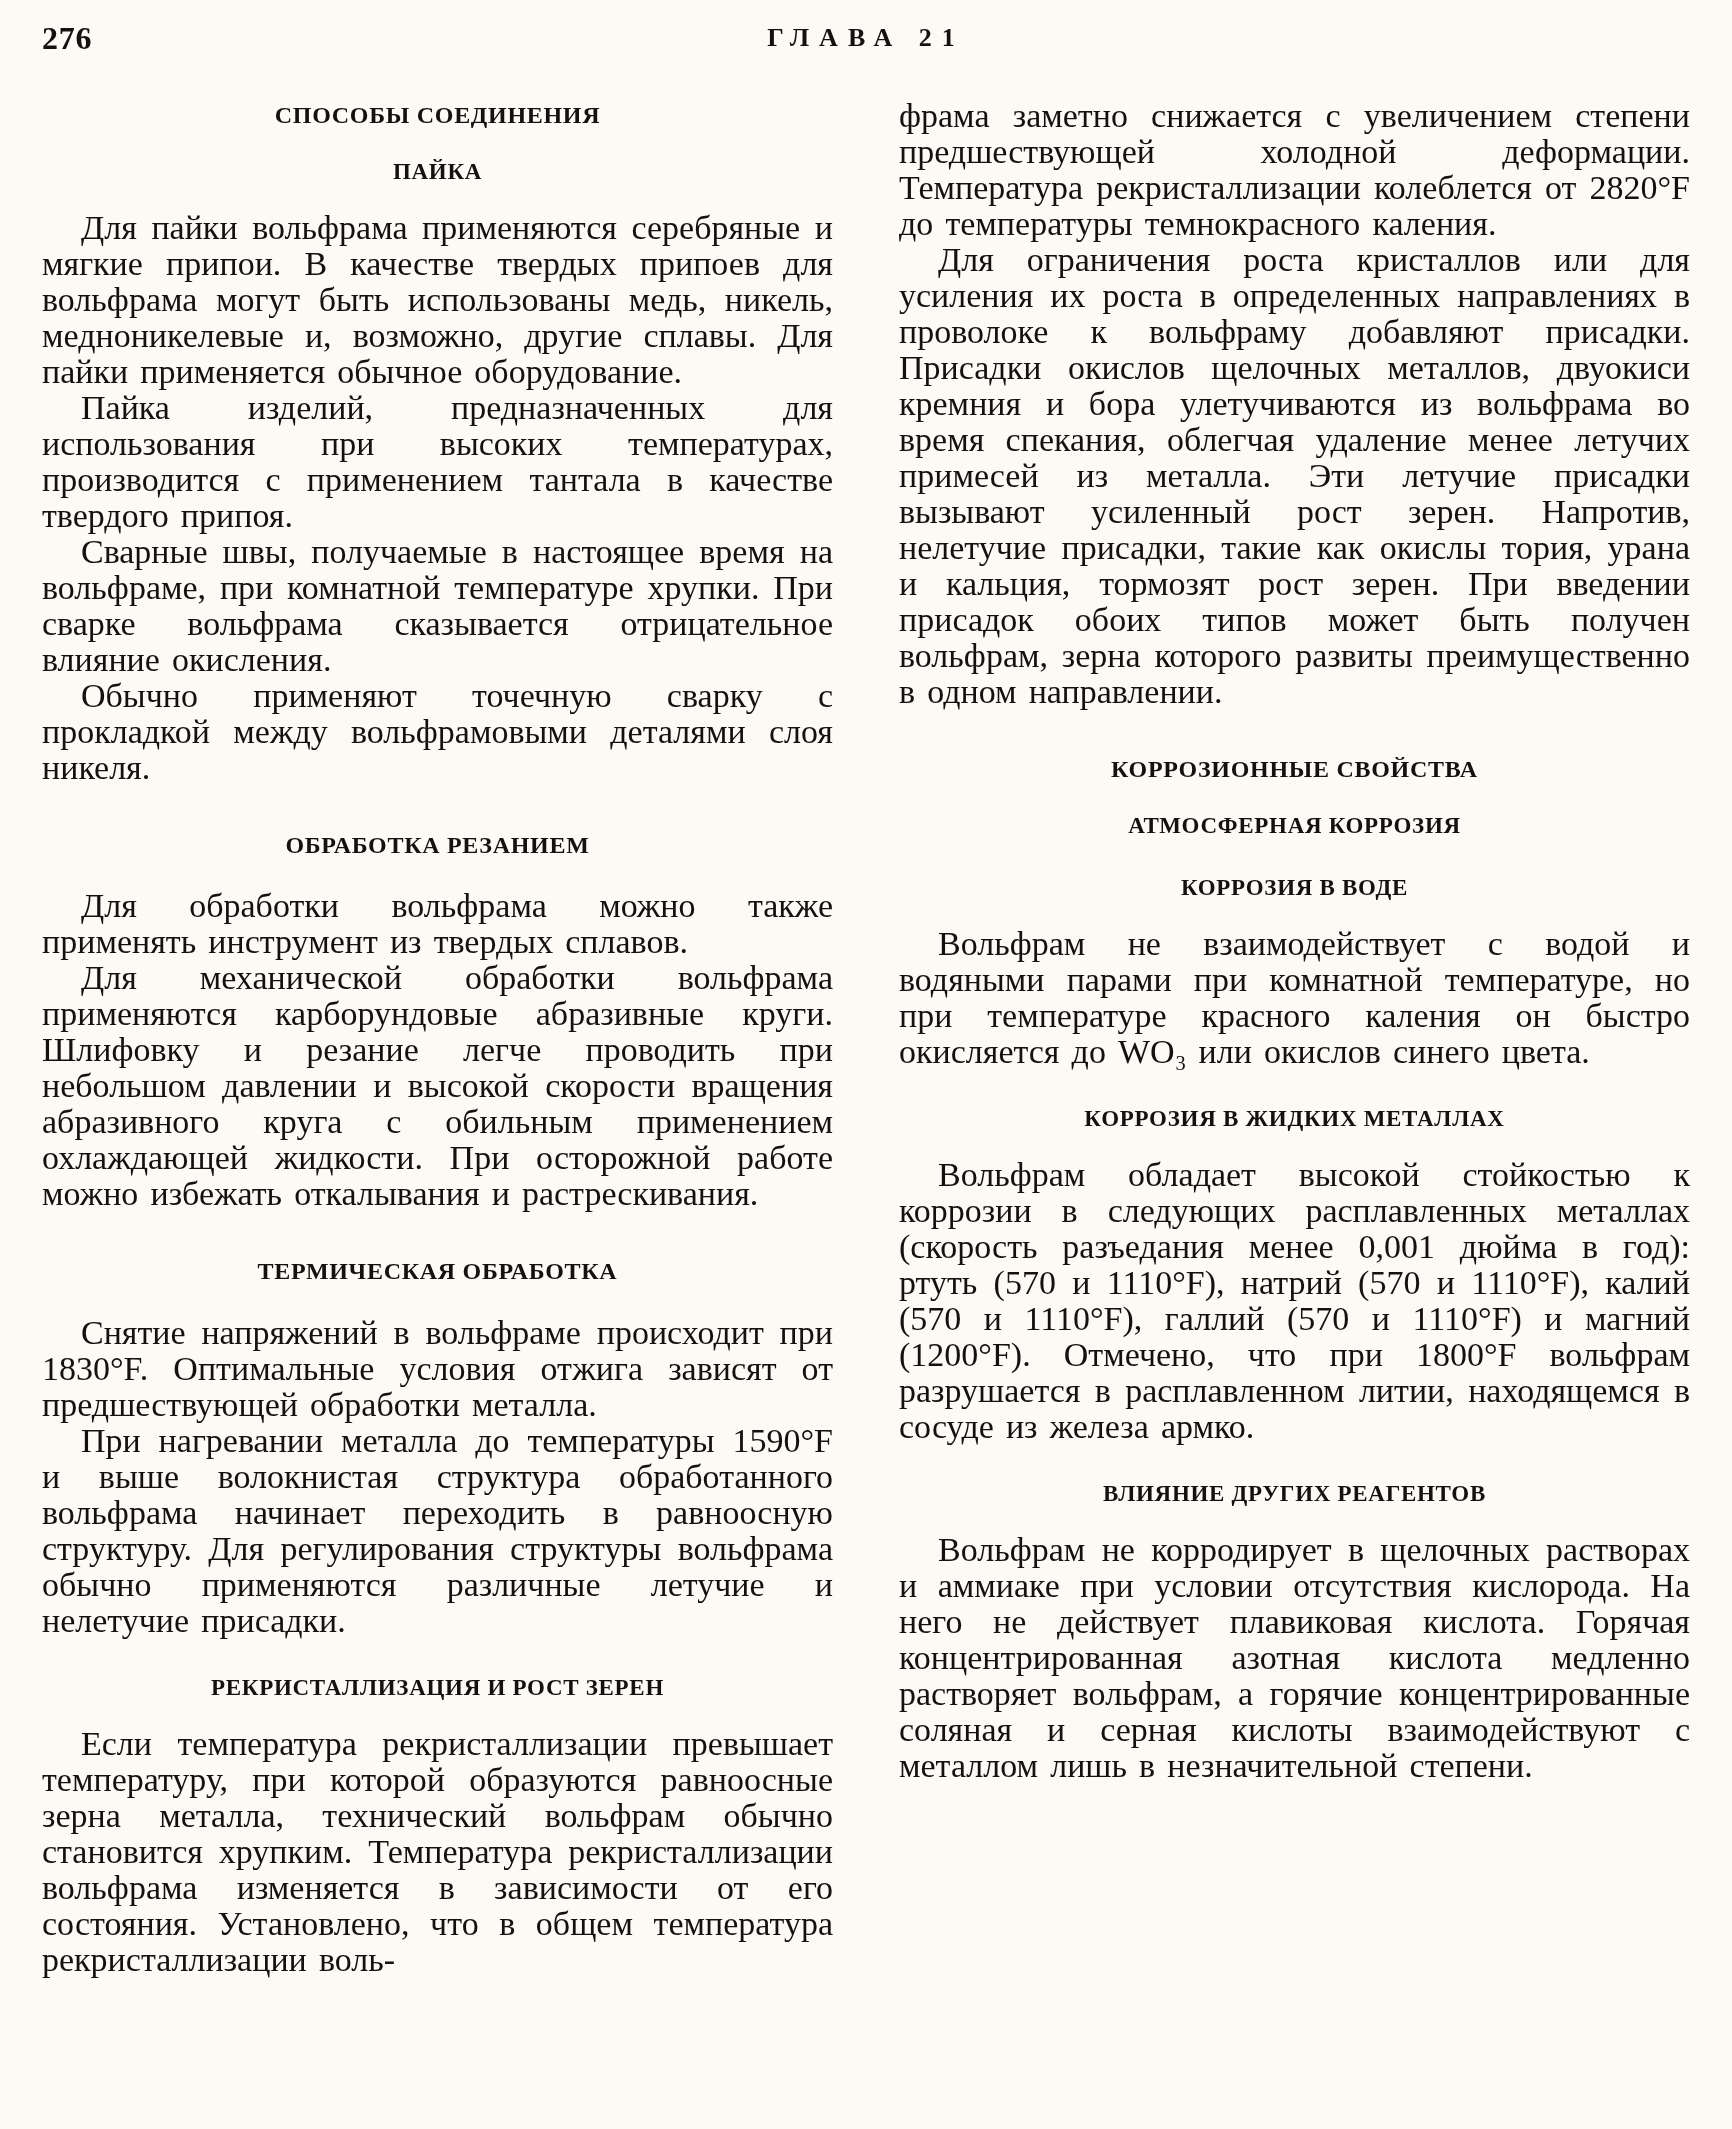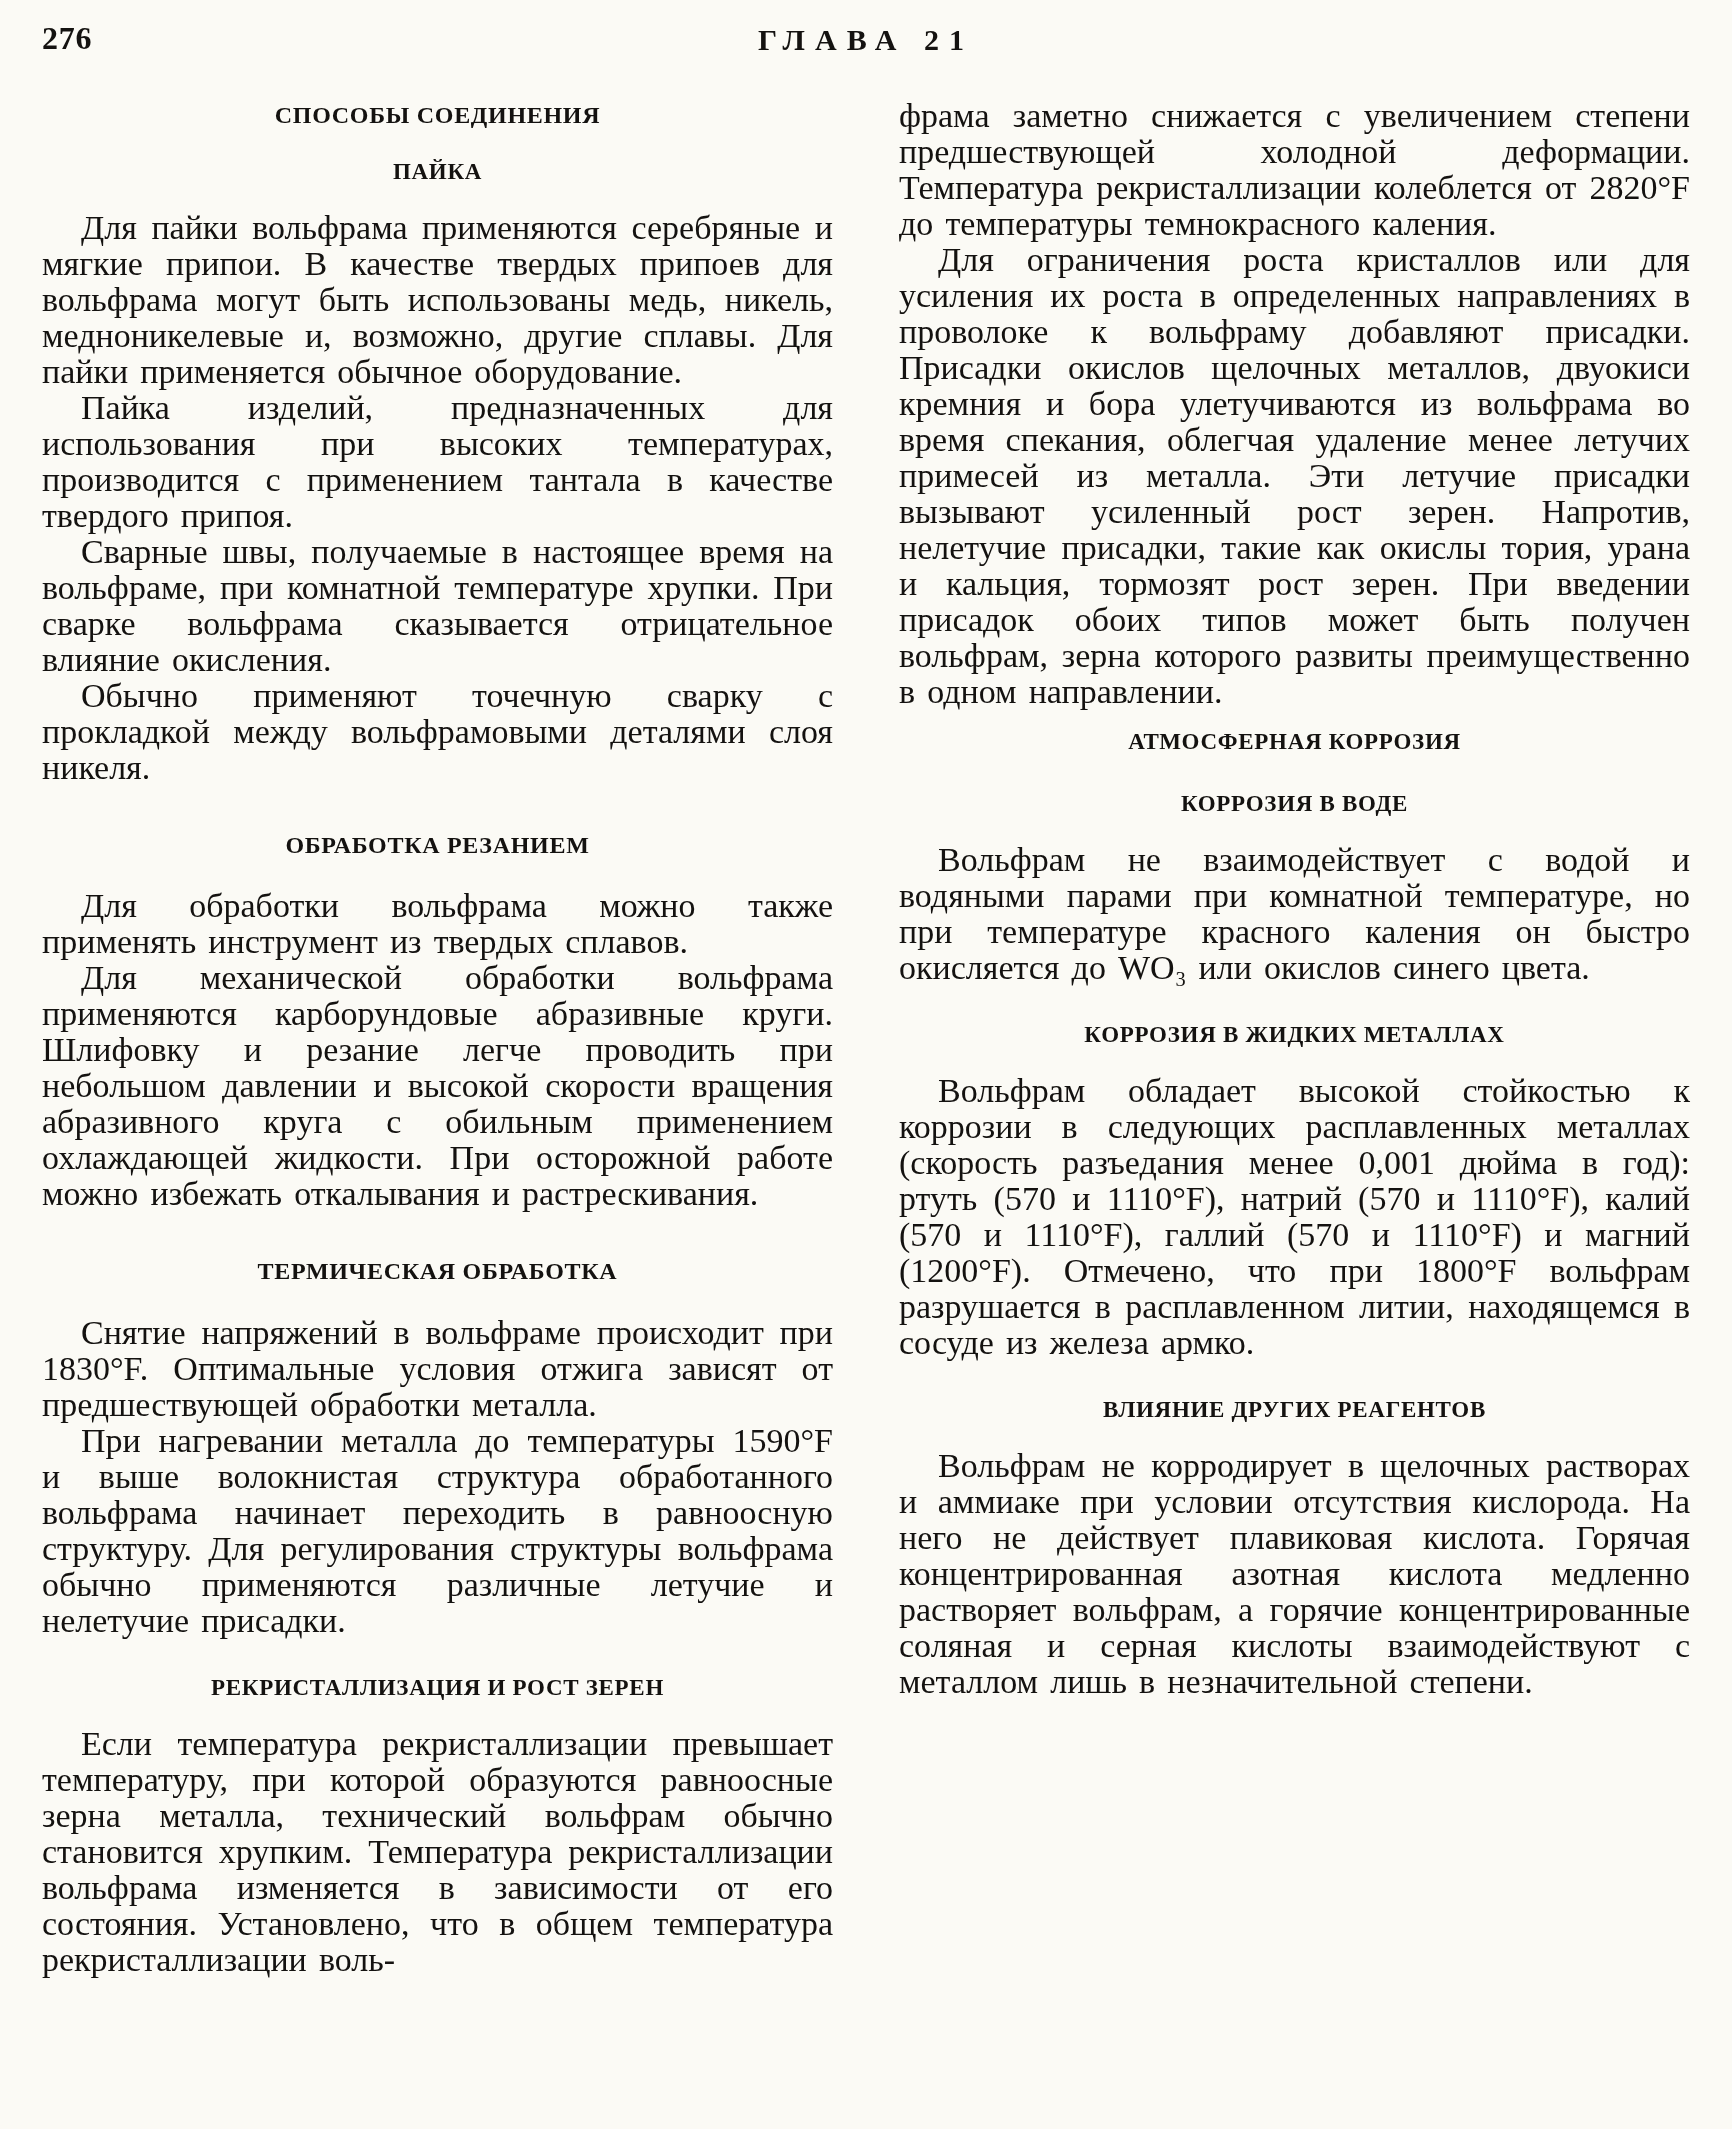--- a/index.html
+++ b/index.html
@@ -31,21 +31,21 @@
     font-size: 32px;
     font-weight: bold;
     letter-spacing: 0.7px;
   }
   .running-head {
     position: absolute;
     left: 0;
     right: 0;
     top: 2.9px;
     text-align: center;
-    font-size: 30px;
+    font-size: 26px;
     font-weight: bold;
     letter-spacing: 10px;
   }
   .columns {
     display: flex;
     gap: 66px;
   }
   .col {
     flex: 1 1 0;
     min-width: 0;
@@ -109,20 +109,21 @@
       <div class="h1">ТЕРМИЧЕСКАЯ ОБРАБОТКА</div>
       <p class="body">Снятие напряжений в вольфраме происходит при 1830°F. Оптимальные условия отжига зависят от предшествующей обработки металла.</p>
       <p class="body">При нагревании металла до температуры 1590°F и выше волокнистая структура обработанного вольфрама начинает переходить в равноосную структуру. Для регулирования структуры вольфрама обычно применяются различные летучие и нелетучие присадки.</p>
       <div class="h2">РЕКРИСТАЛЛИЗАЦИЯ И РОСТ ЗЕРЕН</div>
       <p class="body">Если температура рекристаллизации превышает температуру, при которой образуются равноосные зерна металла, технический вольфрам обычно становится хрупким. Температура рекристаллизации вольфрама изменяется в зависимости от его состояния. Установлено, что в общем температура рекристаллизации воль-</p>
     </div>
 
     <div class="col">
       <p class="body noindent">фрама заметно снижается с увеличением степени предшествующей холодной деформации. Температура рекристаллизации колеблется от 2820°F до температуры темнокрасного каления.</p>
       <p class="body">Для ограничения роста кристаллов или для усиления их роста в определенных направлениях в проволоке к вольфраму добавляют присадки. Присадки окислов щелочных металлов, двуокиси кремния и бора улетучиваются из вольфрама во время спекания, облегчая удаление менее летучих примесей из металла. Эти летучие присадки вызывают усиленный рост зерен. Напротив, нелетучие присадки, такие как окислы тория, урана и кальция, тормозят рост зерен. При введении присадок обоих типов может быть получен вольфрам, зерна которого развиты преимущественно в одном направлении.</p>
+      <div class="h1">КОРРОЗИОННЫЕ СВОЙСТВА</div>
       <div class="h2 tight">АТМОСФЕРНАЯ КОРРОЗИЯ</div>
       <div class="h2">КОРРОЗИЯ В ВОДЕ</div>
       <p class="body">Вольфрам не взаимодействует с водой и водяными парами при комнатной температуре, но при температуре красного каления он быстро окисляется до WO₃ или окислов синего цвета.</p>
       <div class="h2">КОРРОЗИЯ В ЖИДКИХ МЕТАЛЛАХ</div>
       <p class="body">Вольфрам обладает высокой стойкостью к коррозии в следующих расплавленных металлах (скорость разъедания менее 0,001 дюйма в год): ртуть (570 и 1110°F), натрий (570 и 1110°F), калий (570 и 1110°F), галлий (570 и 1110°F) и магний (1200°F). Отмечено, что при 1800°F вольфрам разрушается в расплавленном литии, находящемся в сосуде из железа армко.</p>
       <div class="h2">ВЛИЯНИЕ ДРУГИХ РЕАГЕНТОВ</div>
       <p class="body">Вольфрам не корродирует в щелочных растворах и аммиаке при условии отсутствия кислорода. На него не действует плавиковая кислота. Горячая концентрированная азотная кислота медленно растворяет вольфрам, а горячие концентрированные соляная и серная кислоты взаимодействуют с металлом лишь в незначительной степени.</p>
     </div>
 
   </div>

